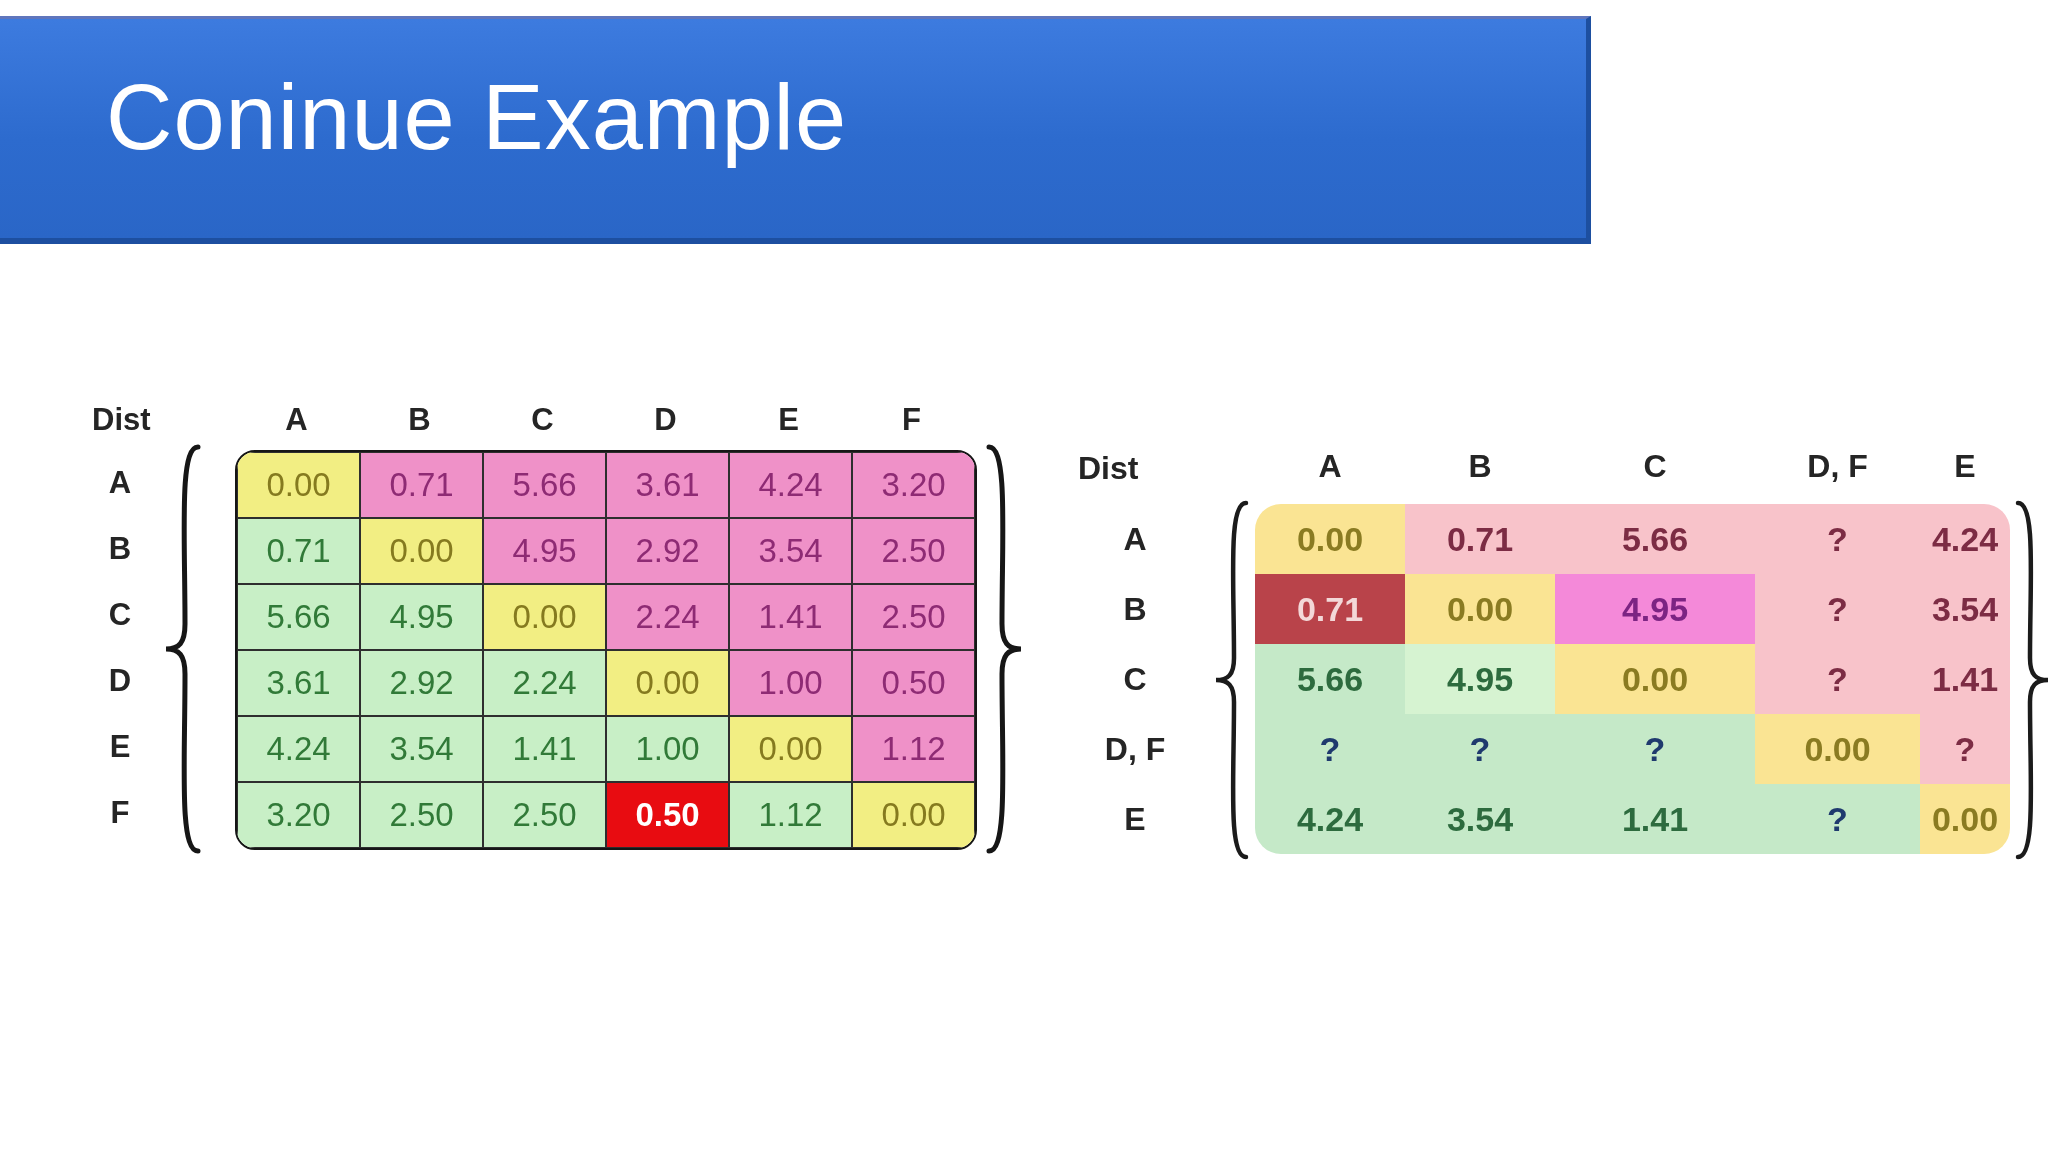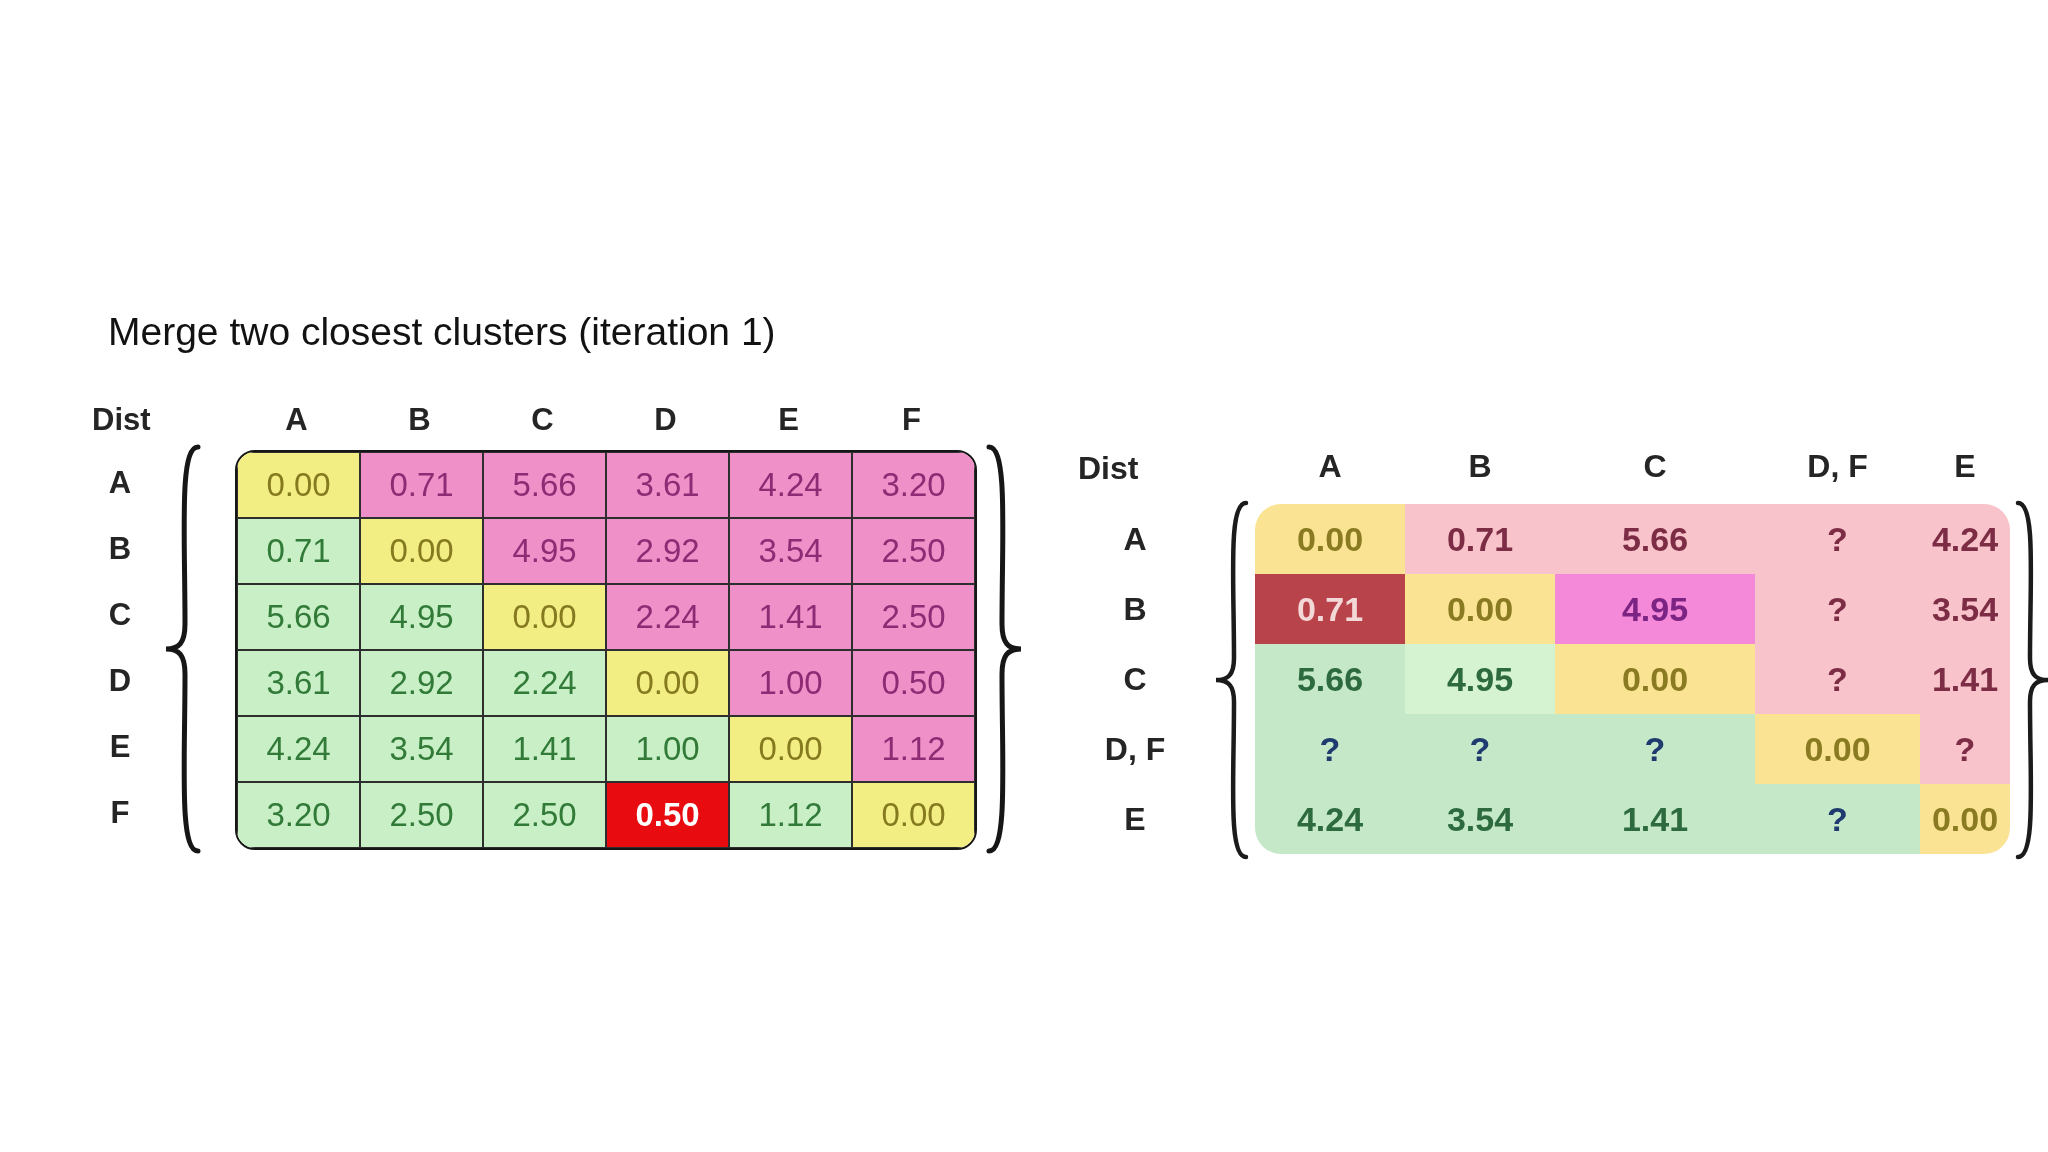--- a/index.html
+++ b/index.html
@@ -66,22 +66,24 @@
   .rm-cell{
     display:flex; align-items:center; justify-content:center;
     font-size:34px; font-weight:700;
   }
 </style>
 </head>
 <body>
 
 <div class="slide">
 
-
-  <div class="subtitle">Merge two closest clusters (iteration 1)</div>
+  <div class="banner">
+    <div class="title">Coninue Example</div>
+  </div>
+
 
   <div class="mx lm">
     <div class="hdr-corner">Dist</div>
     <div class="colheads">
         <div>A</div>
         <div>B</div>
         <div>C</div>
         <div>D</div>
         <div>E</div>
         <div>F</div>

